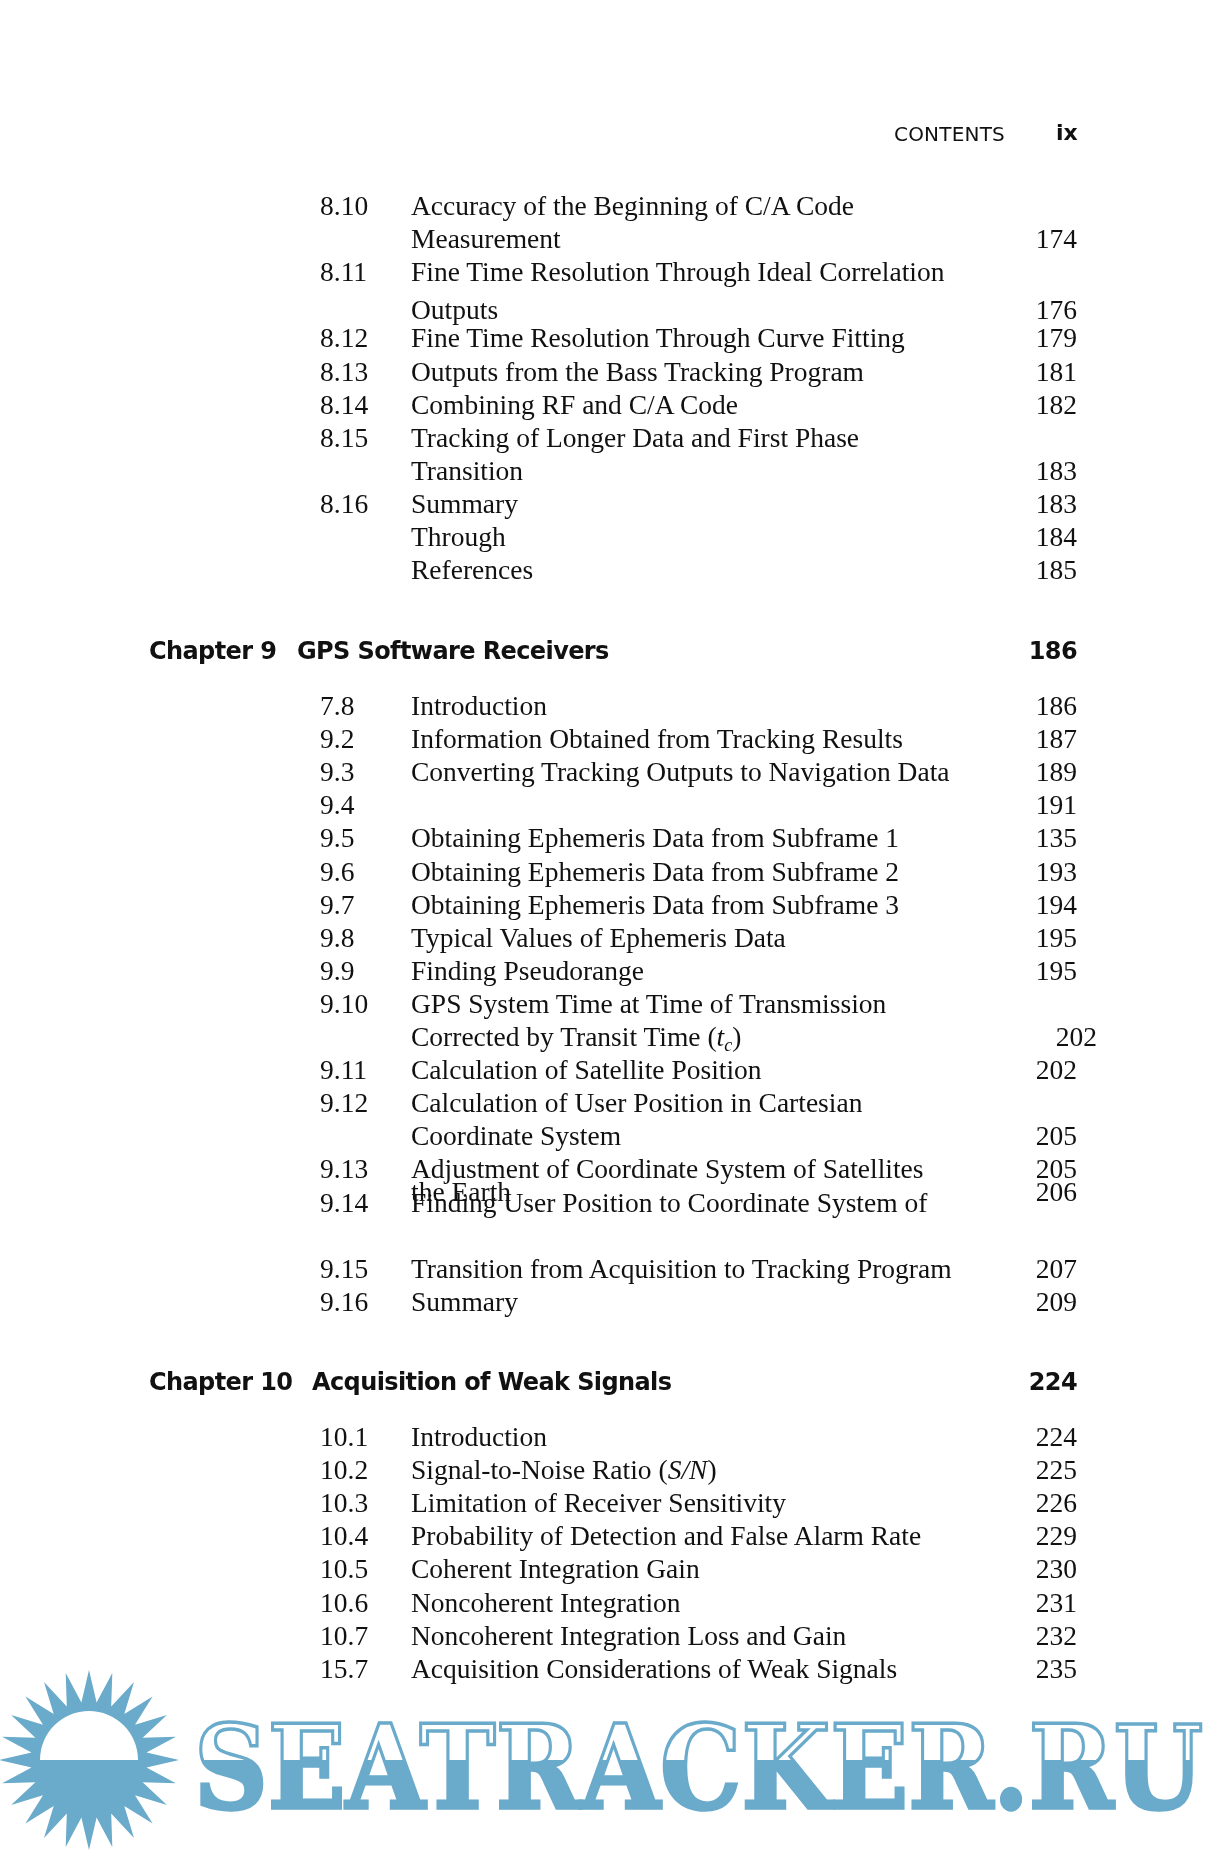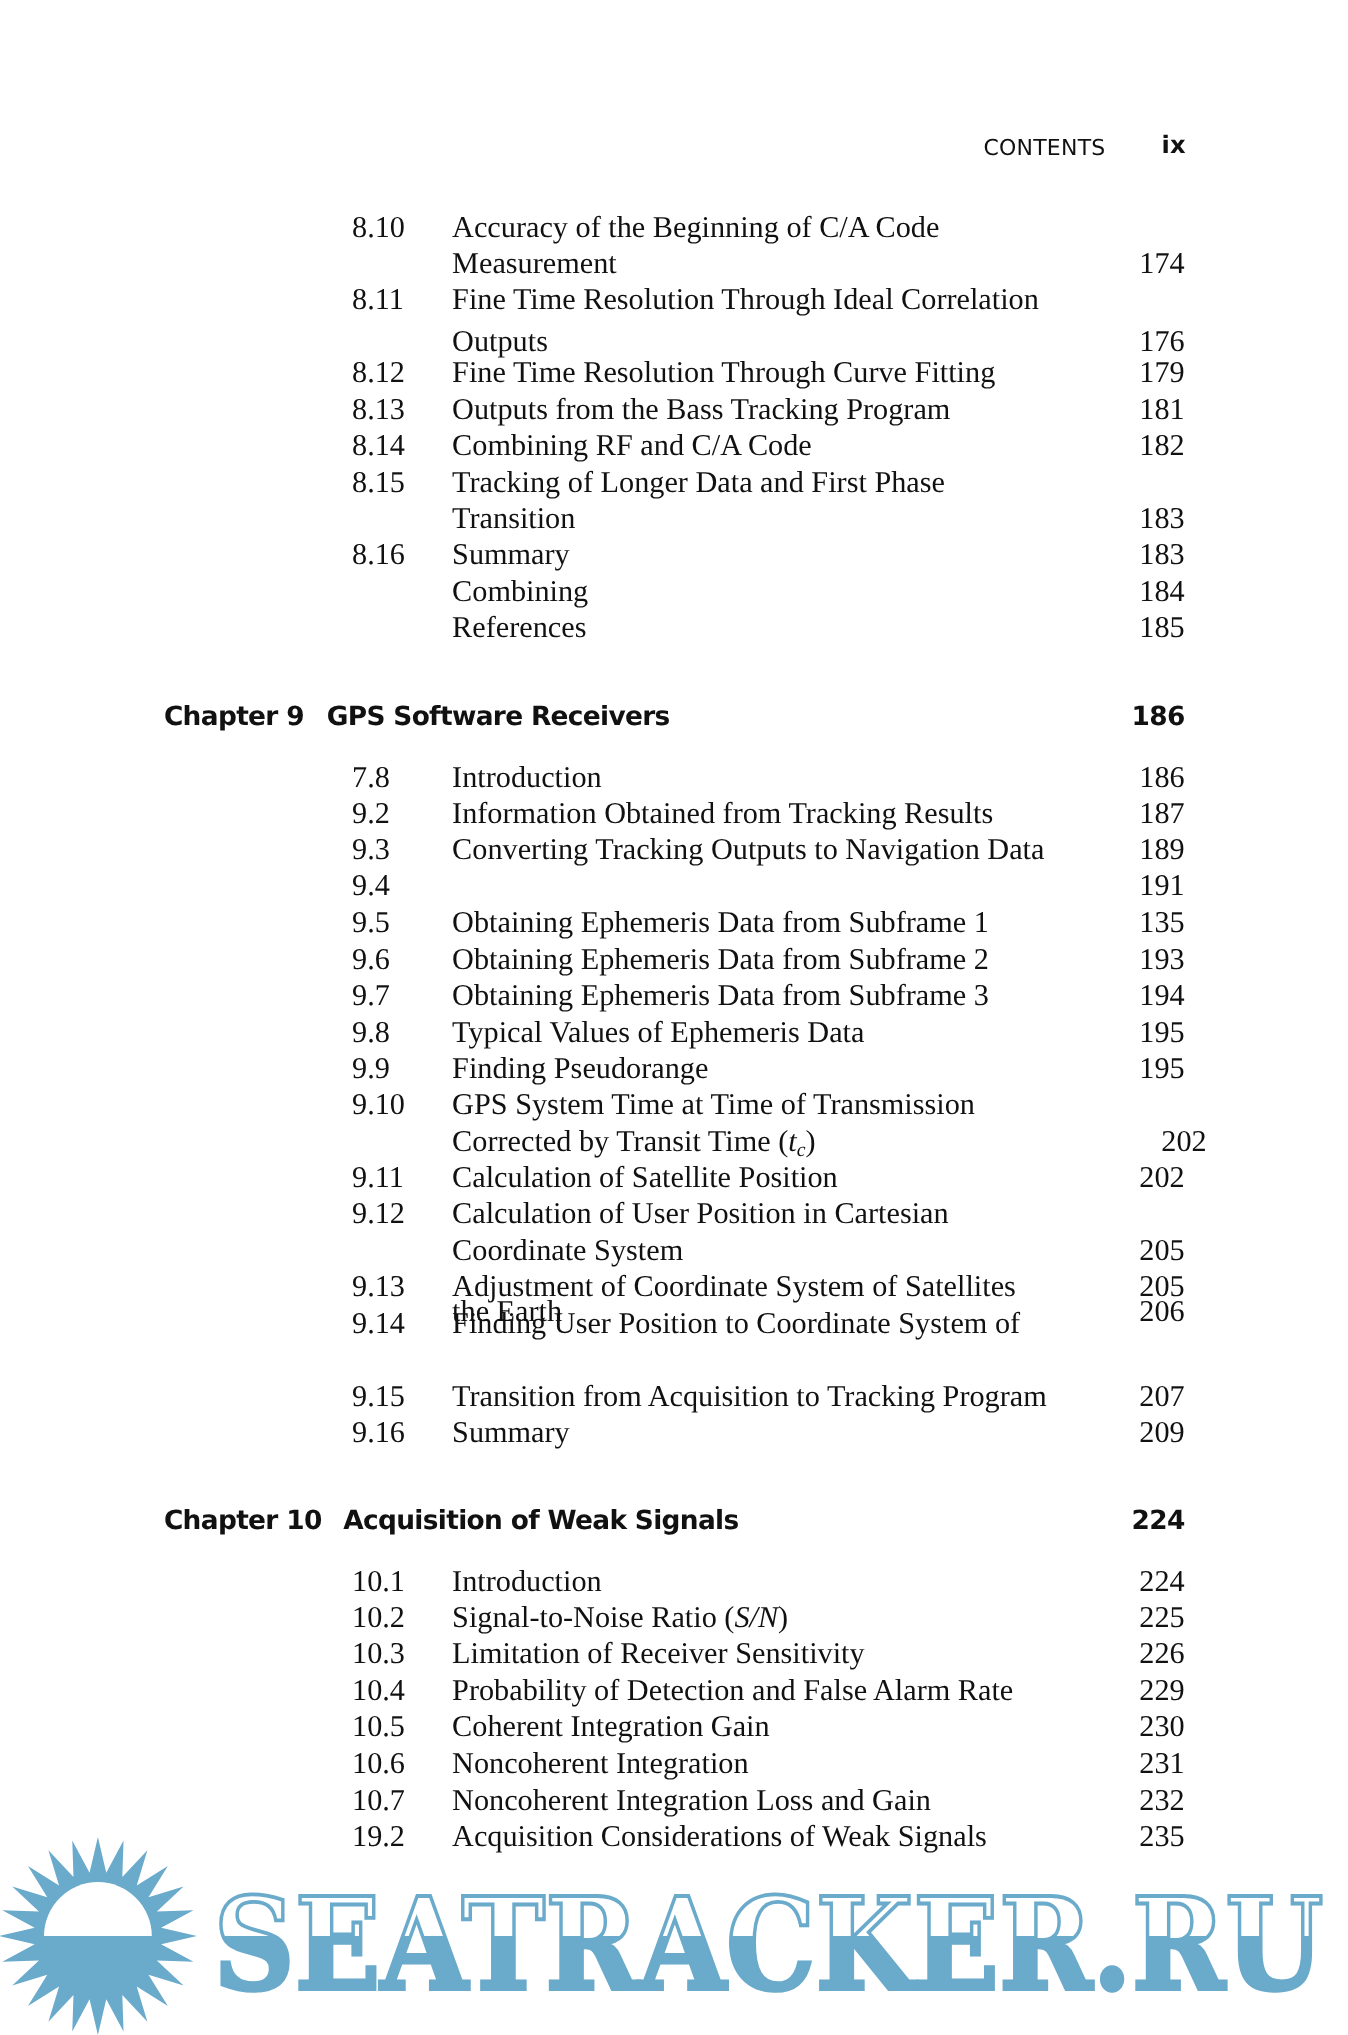--- a/index.html
+++ b/index.html
@@ -87,21 +87,21 @@
       <div class="toc-line" style="top: 453.8px;">
         <span class="title">Transition</span>
         <span class="pg">183</span>
       </div>
       <div class="toc-line" style="top: 486.9px;">
         <span class="num">8.16</span>
         <span class="title">Summary</span>
         <span class="pg">183</span>
       </div>
       <div class="toc-line" style="top: 520px;">
-        <span class="title">Combining</span>
+        <span class="title">Through</span>
         <span class="pg">184</span>
       </div>
       <div class="toc-line" style="top: 553.1px;">
         <span class="title">References</span>
         <span class="pg">185</span>
       </div>
       <div class="chapter-line" style="top: 634px;">
         <span class="ch-label">Chapter 9</span>
         <span class="ch-title" style="left:297px">GPS Software Receivers</span>
         <span class="ch-pg">186</span>
@@ -228,21 +228,21 @@
         <span class="num">10.6</span>
         <span class="title">Noncoherent Integration</span>
         <span class="pg">231</span>
       </div>
       <div class="toc-line" style="top: 1618.6px;">
         <span class="num">10.7</span>
         <span class="title">Noncoherent Integration Loss and Gain</span>
         <span class="pg">232</span>
       </div>
       <div class="toc-line" style="top: 1651.7px;">
-        <span class="num">19.2</span>
+        <span class="num">15.7</span>
         <span class="title">Acquisition Considerations of Weak Signals</span>
         <span class="pg">235</span>
       </div>
     </div>
 
   <svg class="watermark" width="1225" height="185" viewBox="0 0 1225 185">
     <defs>
       <clipPath id="wm-lower">
           <rect x="0" y="95" width="1225" height="100"></rect>
         </clipPath>

